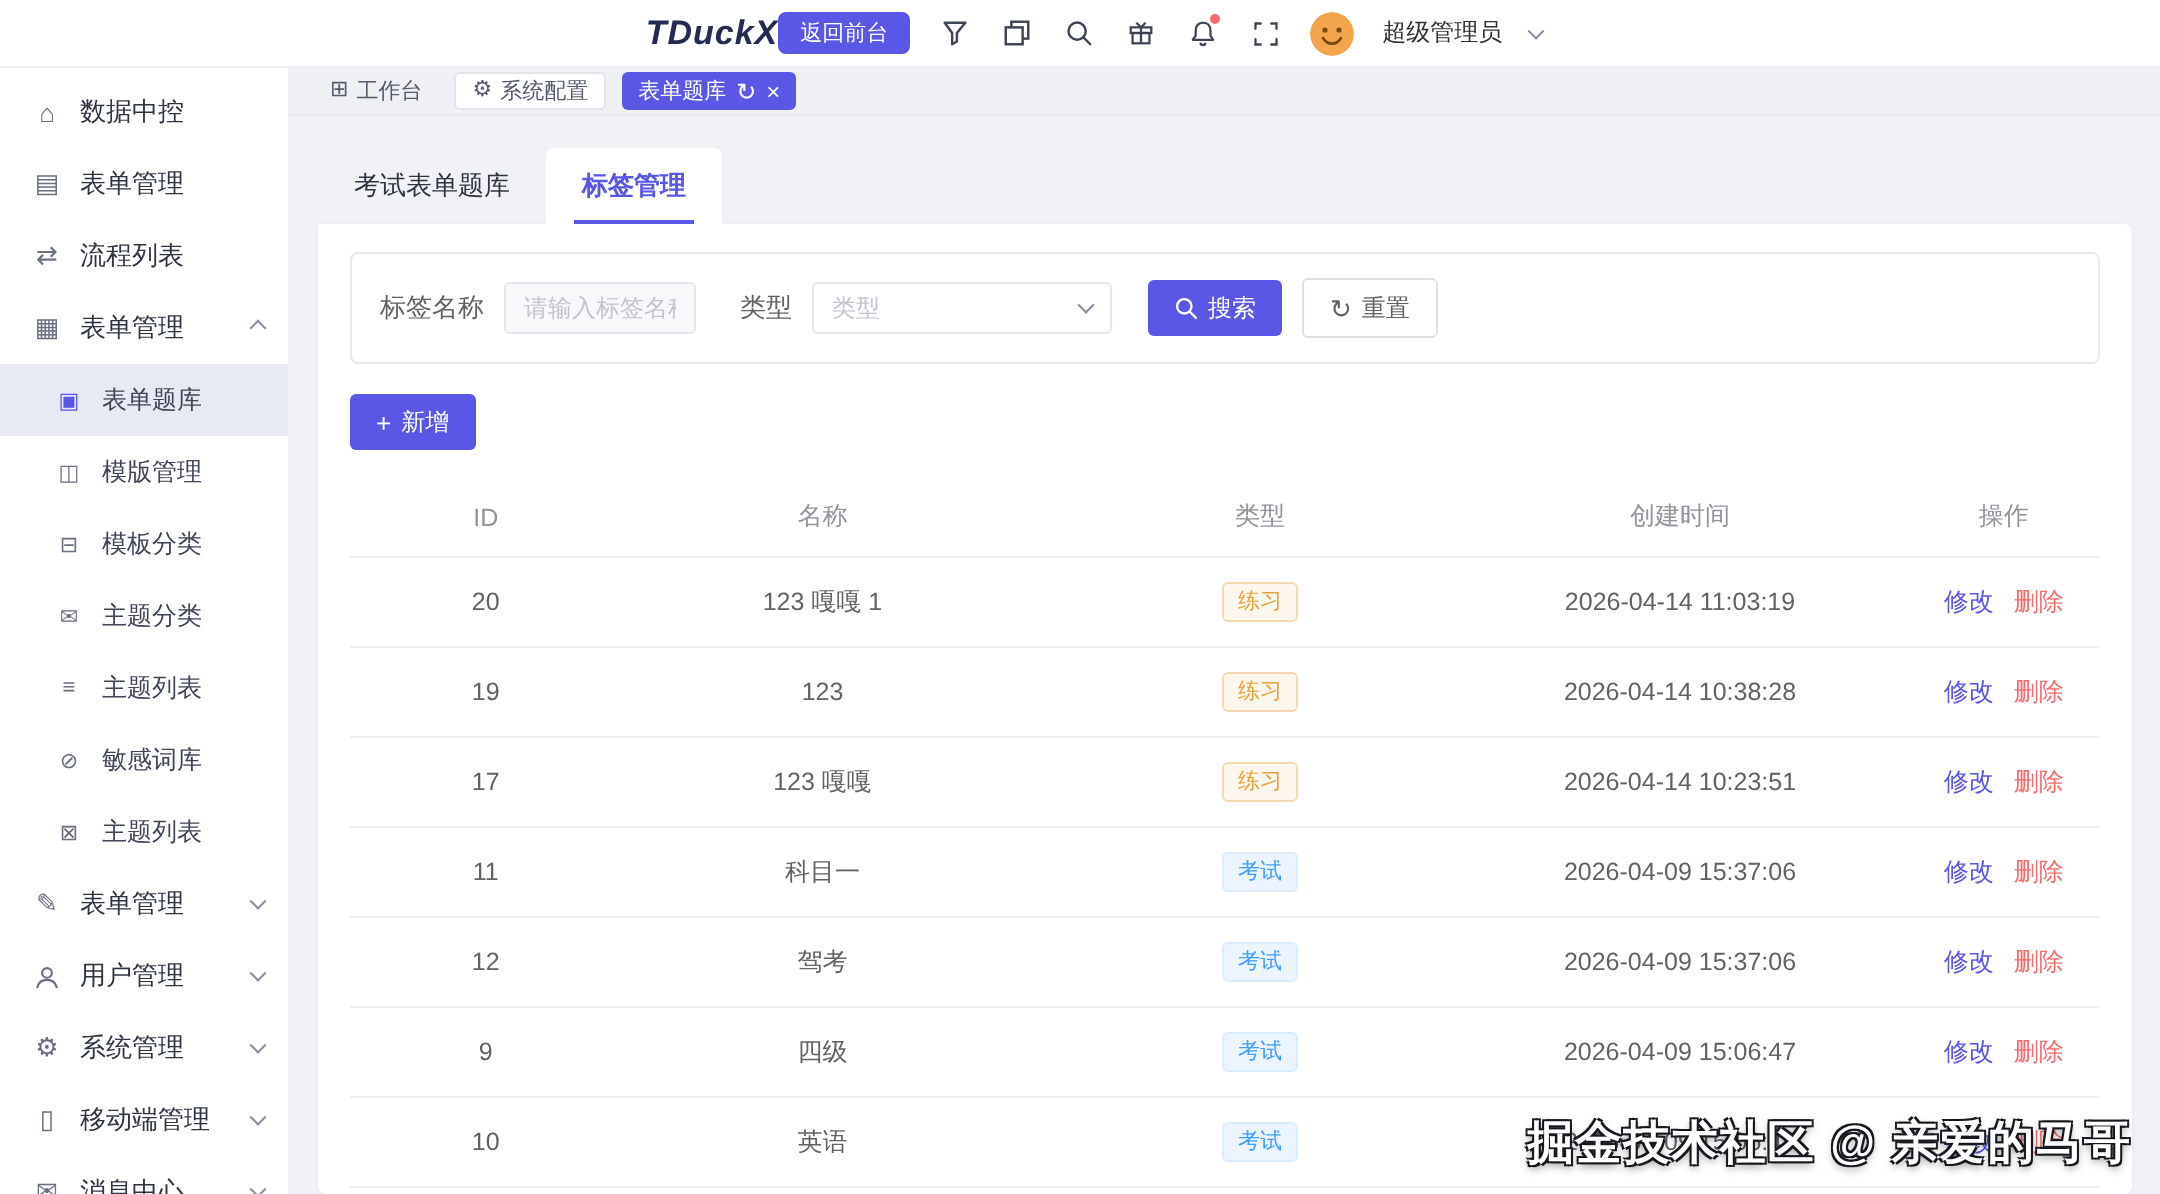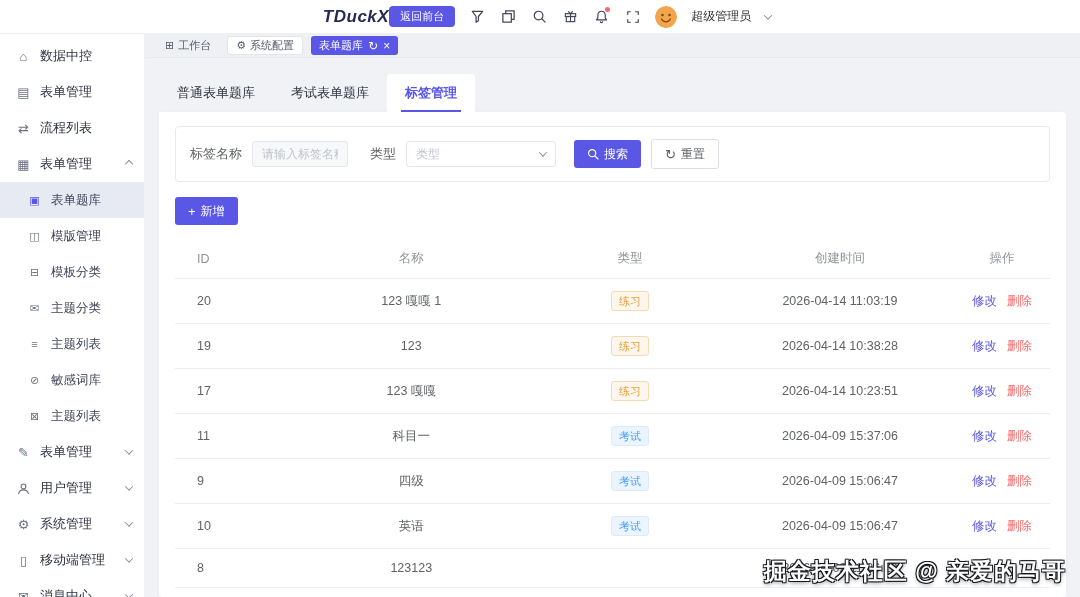--- a/index.html
+++ b/index.html
@@ -62,21 +62,21 @@
   .btn.primary{background:var(--accent);color:#fff}
   .btn.search{margin-left:18px}
   .btn.ghost{background:#fff;border:1px solid #dcdfe6;color:#606266;margin-left:10px}
   .btn .bi{font-size:13px;line-height:1}
   .addrow{margin-top:15px}
 
   
   table.tbl{width:100%;border-collapse:collapse;margin-top:14px;table-layout:fixed}
   .tbl th{color:#909399;font-weight:500;font-size:12.5px;padding:11px 0;border-bottom:1px solid var(--line);text-align:center}
   .tbl td{color:#606266;font-size:12.5px;padding:12px 0;border-bottom:1px solid var(--line);text-align:center;overflow:hidden;white-space:nowrap}
-  .tbl .col-id{text-align:left;padding-left:22px;width:13%}
+  .tbl .col-id{text-align:center;padding-left:22px;width:13%}
   .tbl .col-name{width:28%}
   .tbl .col-type{width:22%}
   .tbl .col-date{width:26%}
   .tbl .col-ops{width:11%}
   .tag{display:inline-block;font-size:11px;line-height:18px;padding:0 7px;border-radius:3px;border:1px solid transparent}
   .tag.warning{color:#e6a23c;background:#fdf6ec;border-color:#f5dab1}
   .tag.primary{color:#409eff;background:#ecf5ff;border-color:#d9ecff}
   .op{cursor:pointer}
   .op.edit{color:var(--accent);margin-right:10px}
   .op.del{color:var(--danger)}
@@ -235,21 +235,20 @@
       <span class="chip active">
         <span>表单题库</span>
         <span class="cx">↻</span>
         <span class="cx">×</span>
       </span>
     </div>
 
     <div class="content">
 
       <div class="card-tabs">
-        <div class="ctab">普通表单题库</div>
         <div class="ctab">考试表单题库</div>
         <div class="ctab active">标签管理</div>
       </div>
 
       <div class="card">
 
         <div class="filterbox">
           <span class="f-label">标签名称</span>
           <input class="f-input" type="text" placeholder="请输入标签名称" style="">
           <span class="f-label second">类型</span>
@@ -310,20 +309,27 @@
               <td class="col-ops"><a class="op edit">修改</a><a class="op del">删除</a></td>
             </tr>
             <tr>
               <td class="col-id">11</td>
               <td class="col-name">科目一</td>
               <td class="col-type"><span class="tag primary">考试</span></td>
               <td class="col-date">2026-04-09 15:37:06</td>
               <td class="col-ops"><a class="op edit">修改</a><a class="op del">删除</a></td>
             </tr>
             <tr>
+              <td class="col-id">12</td>
+              <td class="col-name">驾考</td>
+              <td class="col-type"><span class="tag primary">考试</span></td>
+              <td class="col-date">2026-04-09 15:37:06</td>
+              <td class="col-ops"><a class="op edit">修改</a><a class="op del">删除</a></td>
+            </tr>
+            <tr>
               <td class="col-id">9</td>
               <td class="col-name">四级</td>
               <td class="col-type"><span class="tag primary">考试</span></td>
               <td class="col-date">2026-04-09 15:06:47</td>
               <td class="col-ops"><a class="op edit">修改</a><a class="op del">删除</a></td>
             </tr>
             <tr>
               <td class="col-id">10</td>
               <td class="col-name">英语</td>
               <td class="col-type"><span class="tag primary">考试</span></td>

